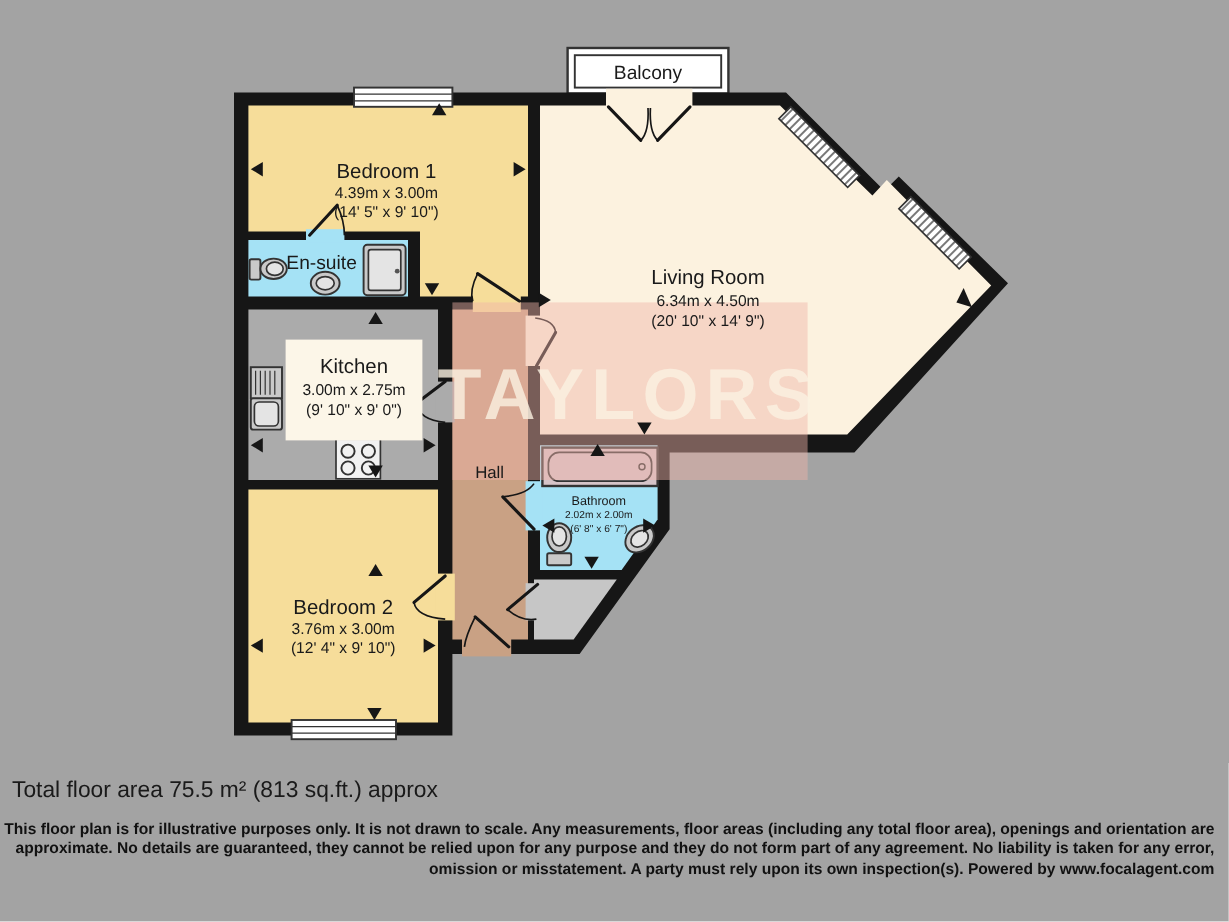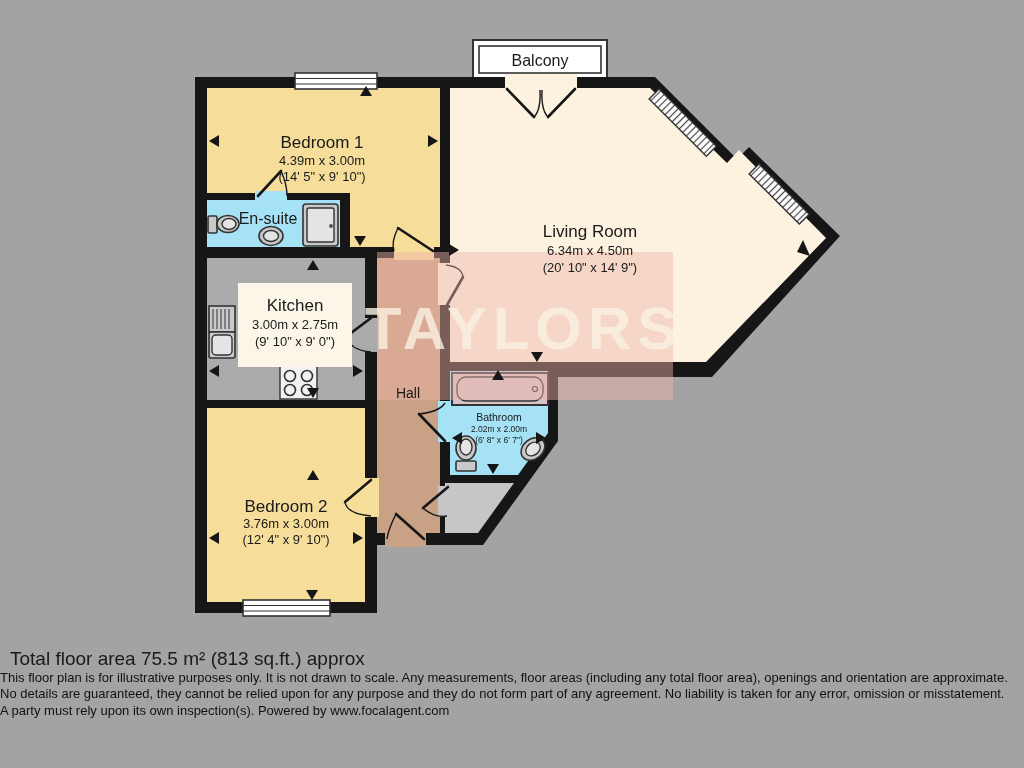--- a/index.html
+++ b/index.html
@@ -13,22 +13,22 @@
   .hall-label{font-size:14px;fill:#1a1a1a;}
   .balcony-label{font-size:16px;fill:#1a1a1a;}
   .watermark-text{font-size:60px;font-weight:bold;letter-spacing:6px;opacity:0.8;}
   .leaf{stroke:#161616;stroke-width:2.6;fill:none;stroke-linecap:round;}
   .arc{stroke:#161616;stroke-width:1.4;fill:none;}
   .fixture{fill:#c9c9c9;stroke:#333;stroke-width:1.6;}
   .fixture-light{fill:#e4e4e4;stroke:#333;stroke-width:1.4;}
   .marker{fill:#161616;}
   .footer{position:absolute;left:0;top:648px;width:864px;}
   .total-area{margin-left:10px;font-size:19px;color:#1a1a1a;}
-  .disclaimer{margin:0 auto 0 auto;width:1012px;font-size:13px;line-height:1.25;
-              color:#111;text-align:left;}
+  .disclaimer{margin:13px auto 0 auto;width:1012px;font-size:13px;line-height:1.25;
+              color:#111;text-align:right;font-weight:bold;}
 </style>
 </head>
 <body>
 
 <div class="stage">
 <svg width="1024" height="768" viewBox="0 0 1024 768">
   <defs>
     <pattern id="winhatch" width="5" height="14" patternUnits="userSpaceOnUse">
       <rect width="5" height="14" fill="#ffffff"></rect>
       <line x1="2.5" y1="0" x2="2.5" y2="14" stroke="#444" stroke-width="1.2"></line>

